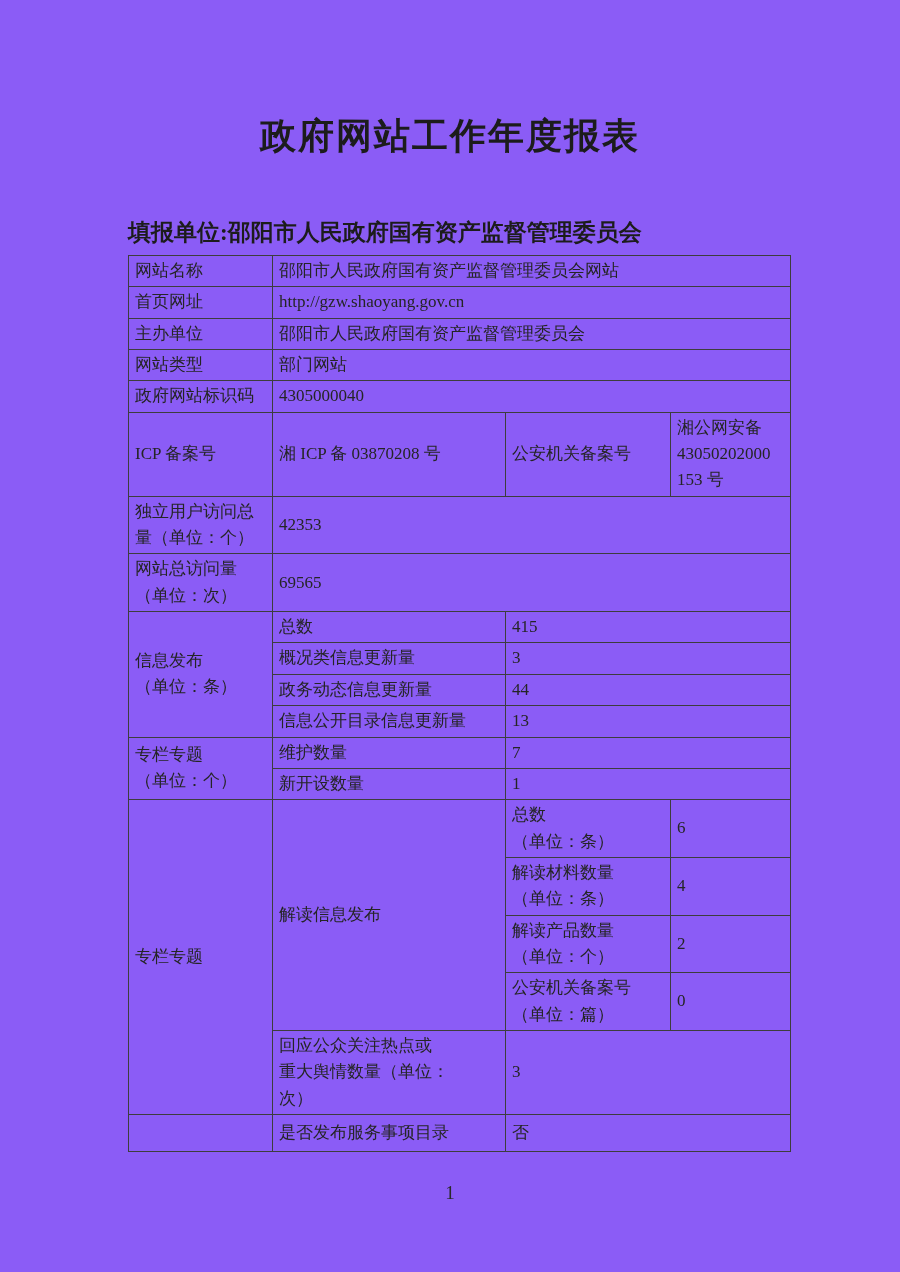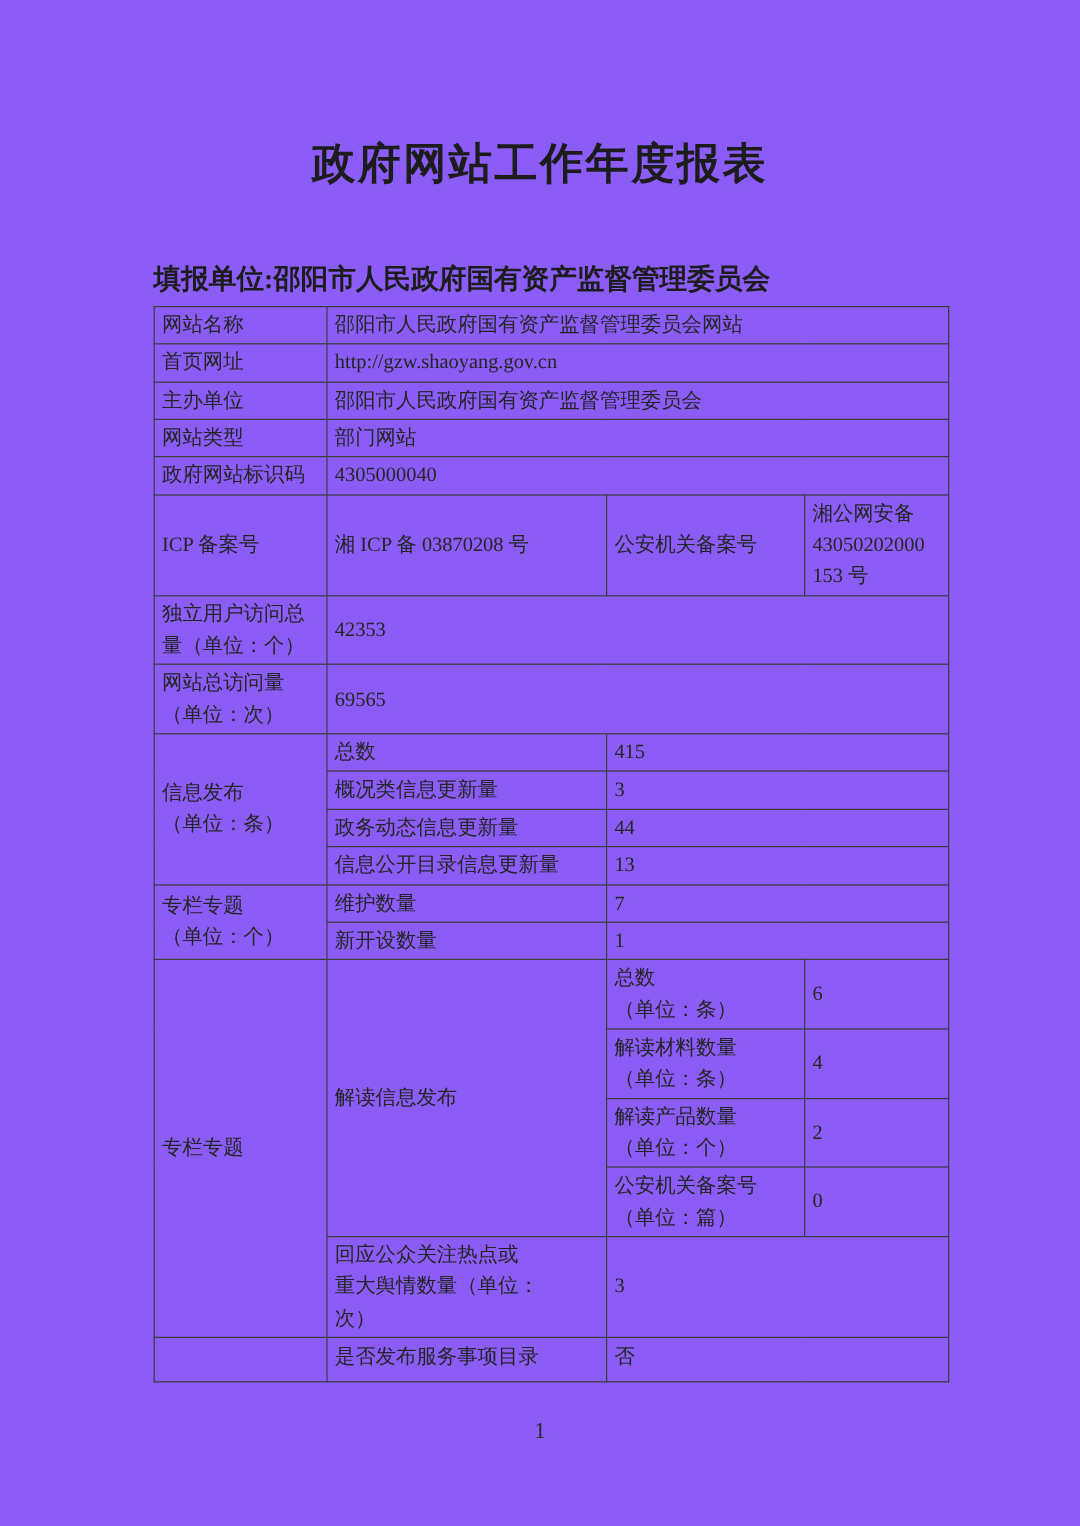--- a/index.html
+++ b/index.html
@@ -51,21 +51,21 @@
     padding: 2px 6px;
     white-space: pre-line;
     color: #252525;
   }
   tr.h31 { height: 31px; }
   tr.h80 { height: 80px; }
   tr.h57 { height: 57px; }
   tr.h54 { height: 54px; }
   tr.h52 { height: 52px; }
   tr.h75 { height: 75px; margin-left: 44px; }
-  tr.h37 { height: 37px; font-family: Liberation Mono, monospace; }
+  tr.h37 { height: 37px; }
   .page-number {
     position: absolute;
     left: 0;
     right: 0;
     top: 1182px;
     text-align: center;
     font-size: 19px;
     color: #2a2a2a;
   }
 </style>

